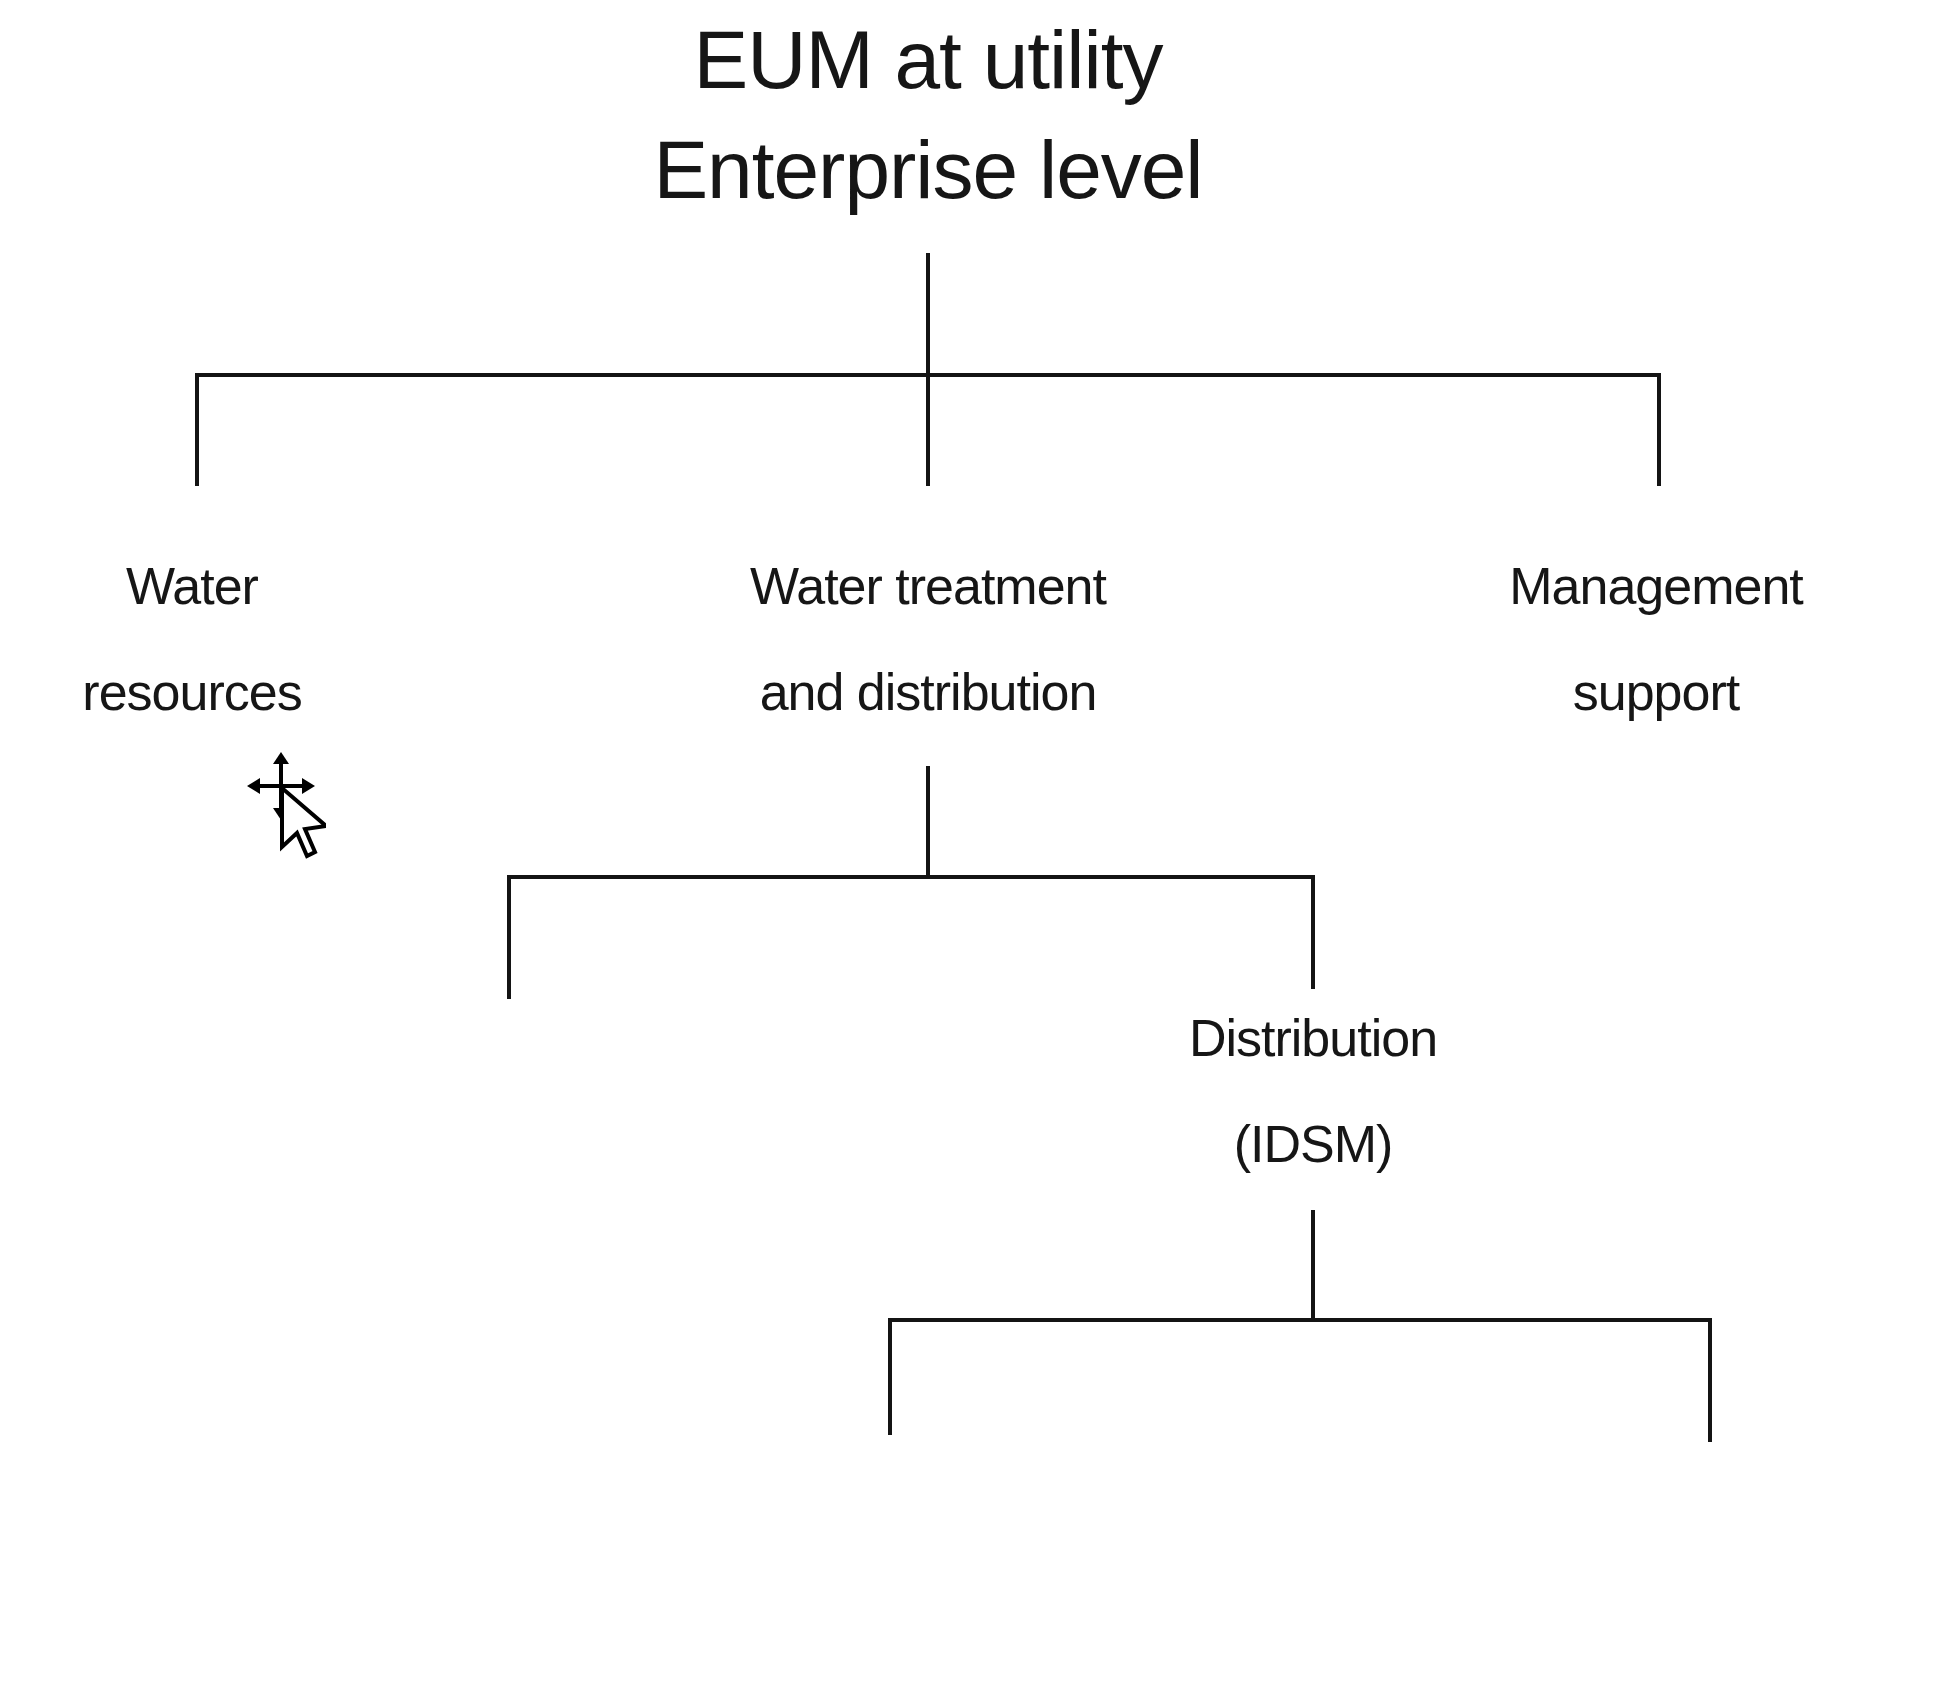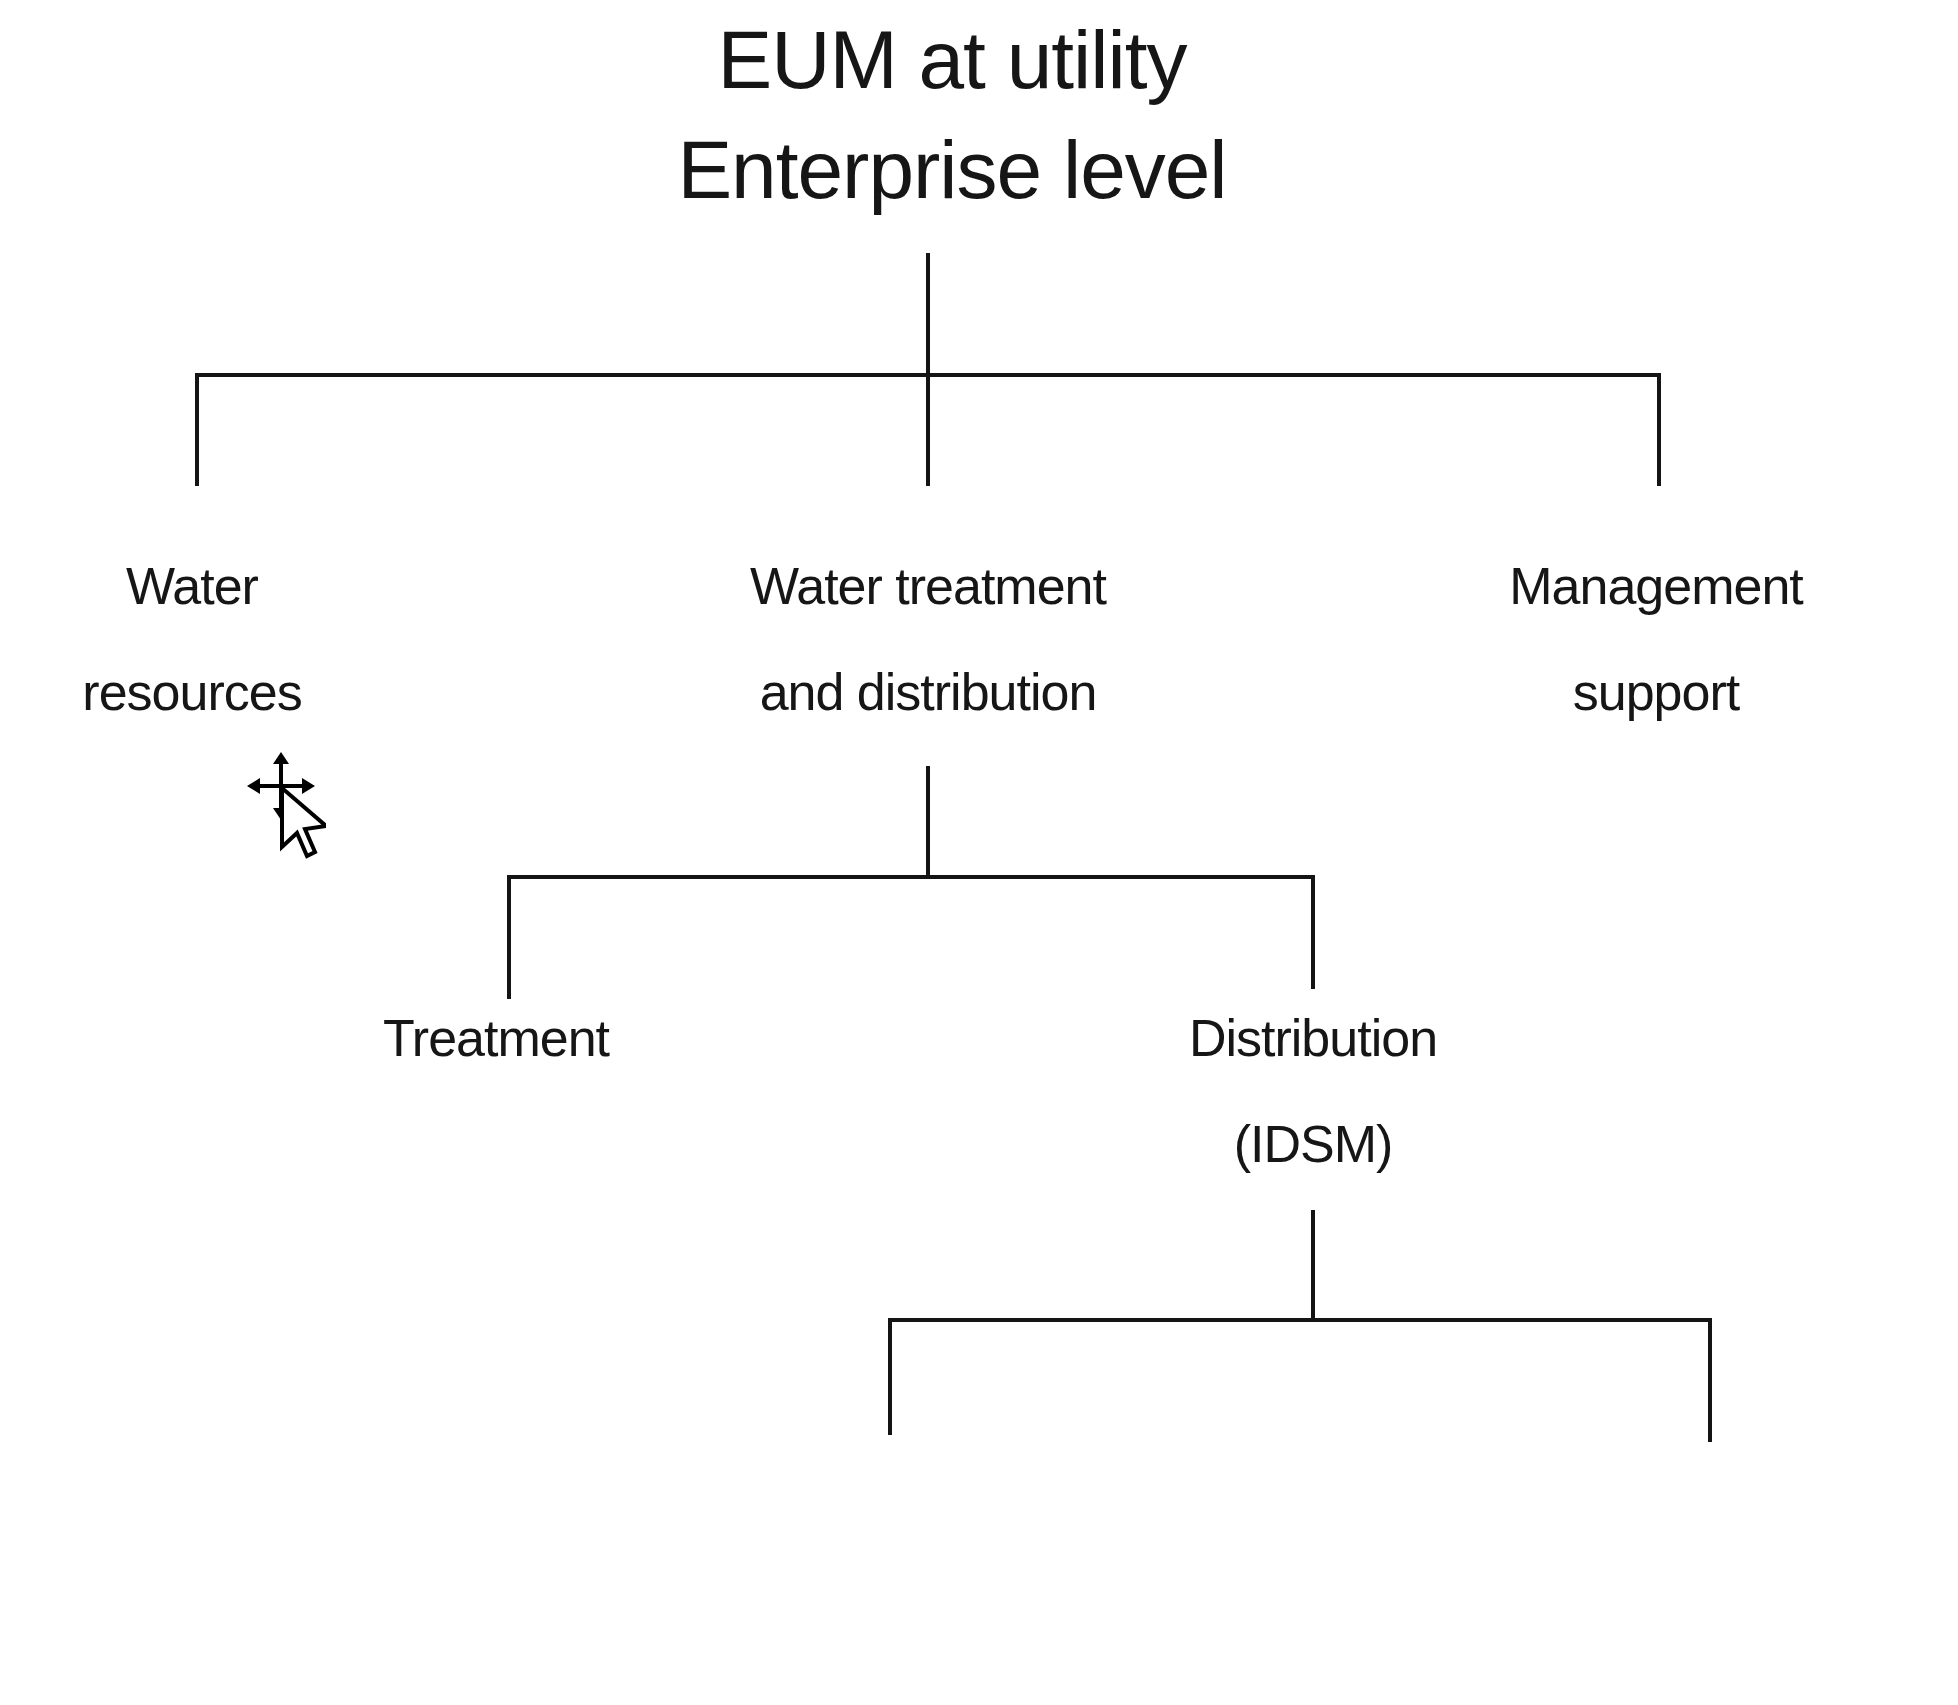--- a/index.html
+++ b/index.html
@@ -22,21 +22,20 @@
     white-space: pre-line;
     color: #161616;
     font-size: 52px;
     line-height: 106px;
     letter-spacing: -1px;
     cursor: default;
   }
   .node.title {
     font-size: 82px;
     line-height: 110px;
-    margin-left: 24px;
   }
   .line {
     position: absolute;
     background: #141414;
   }
   .hline { height: 4px; }
   .vline { width: 4px; }
   .cursor-wrap {
     position: absolute;
     left: 246px;
@@ -84,21 +83,20 @@
     </svg>
   </div>
 
   <div class="line vline" style="left:926px; top:766px; height:111px;"></div>
 
   <div class="line hline" style="left:507px; top:875px; width:808px;"></div>
 
   <div class="line vline" style="left:507px; top:875px; height:124px;"></div>
   <div class="line vline" style="left:1311px; top:875px; height:114px;"></div>
 
-  <div class="node" style="left:496px; top:985px;">Treatment</div>
   <div class="node" style="left:1313px; top:985px;">Distribution
 (IDSM)</div>
 
   <div class="line vline" style="left:1311px; top:1210px; height:112px;"></div>
 
   <div class="line hline" style="left:888px; top:1318px; width:824px;"></div>
 
   <div class="line vline" style="left:888px; top:1318px; height:117px;"></div>
   <div class="line vline" style="left:1708px; top:1318px; height:124px;"></div>
 

